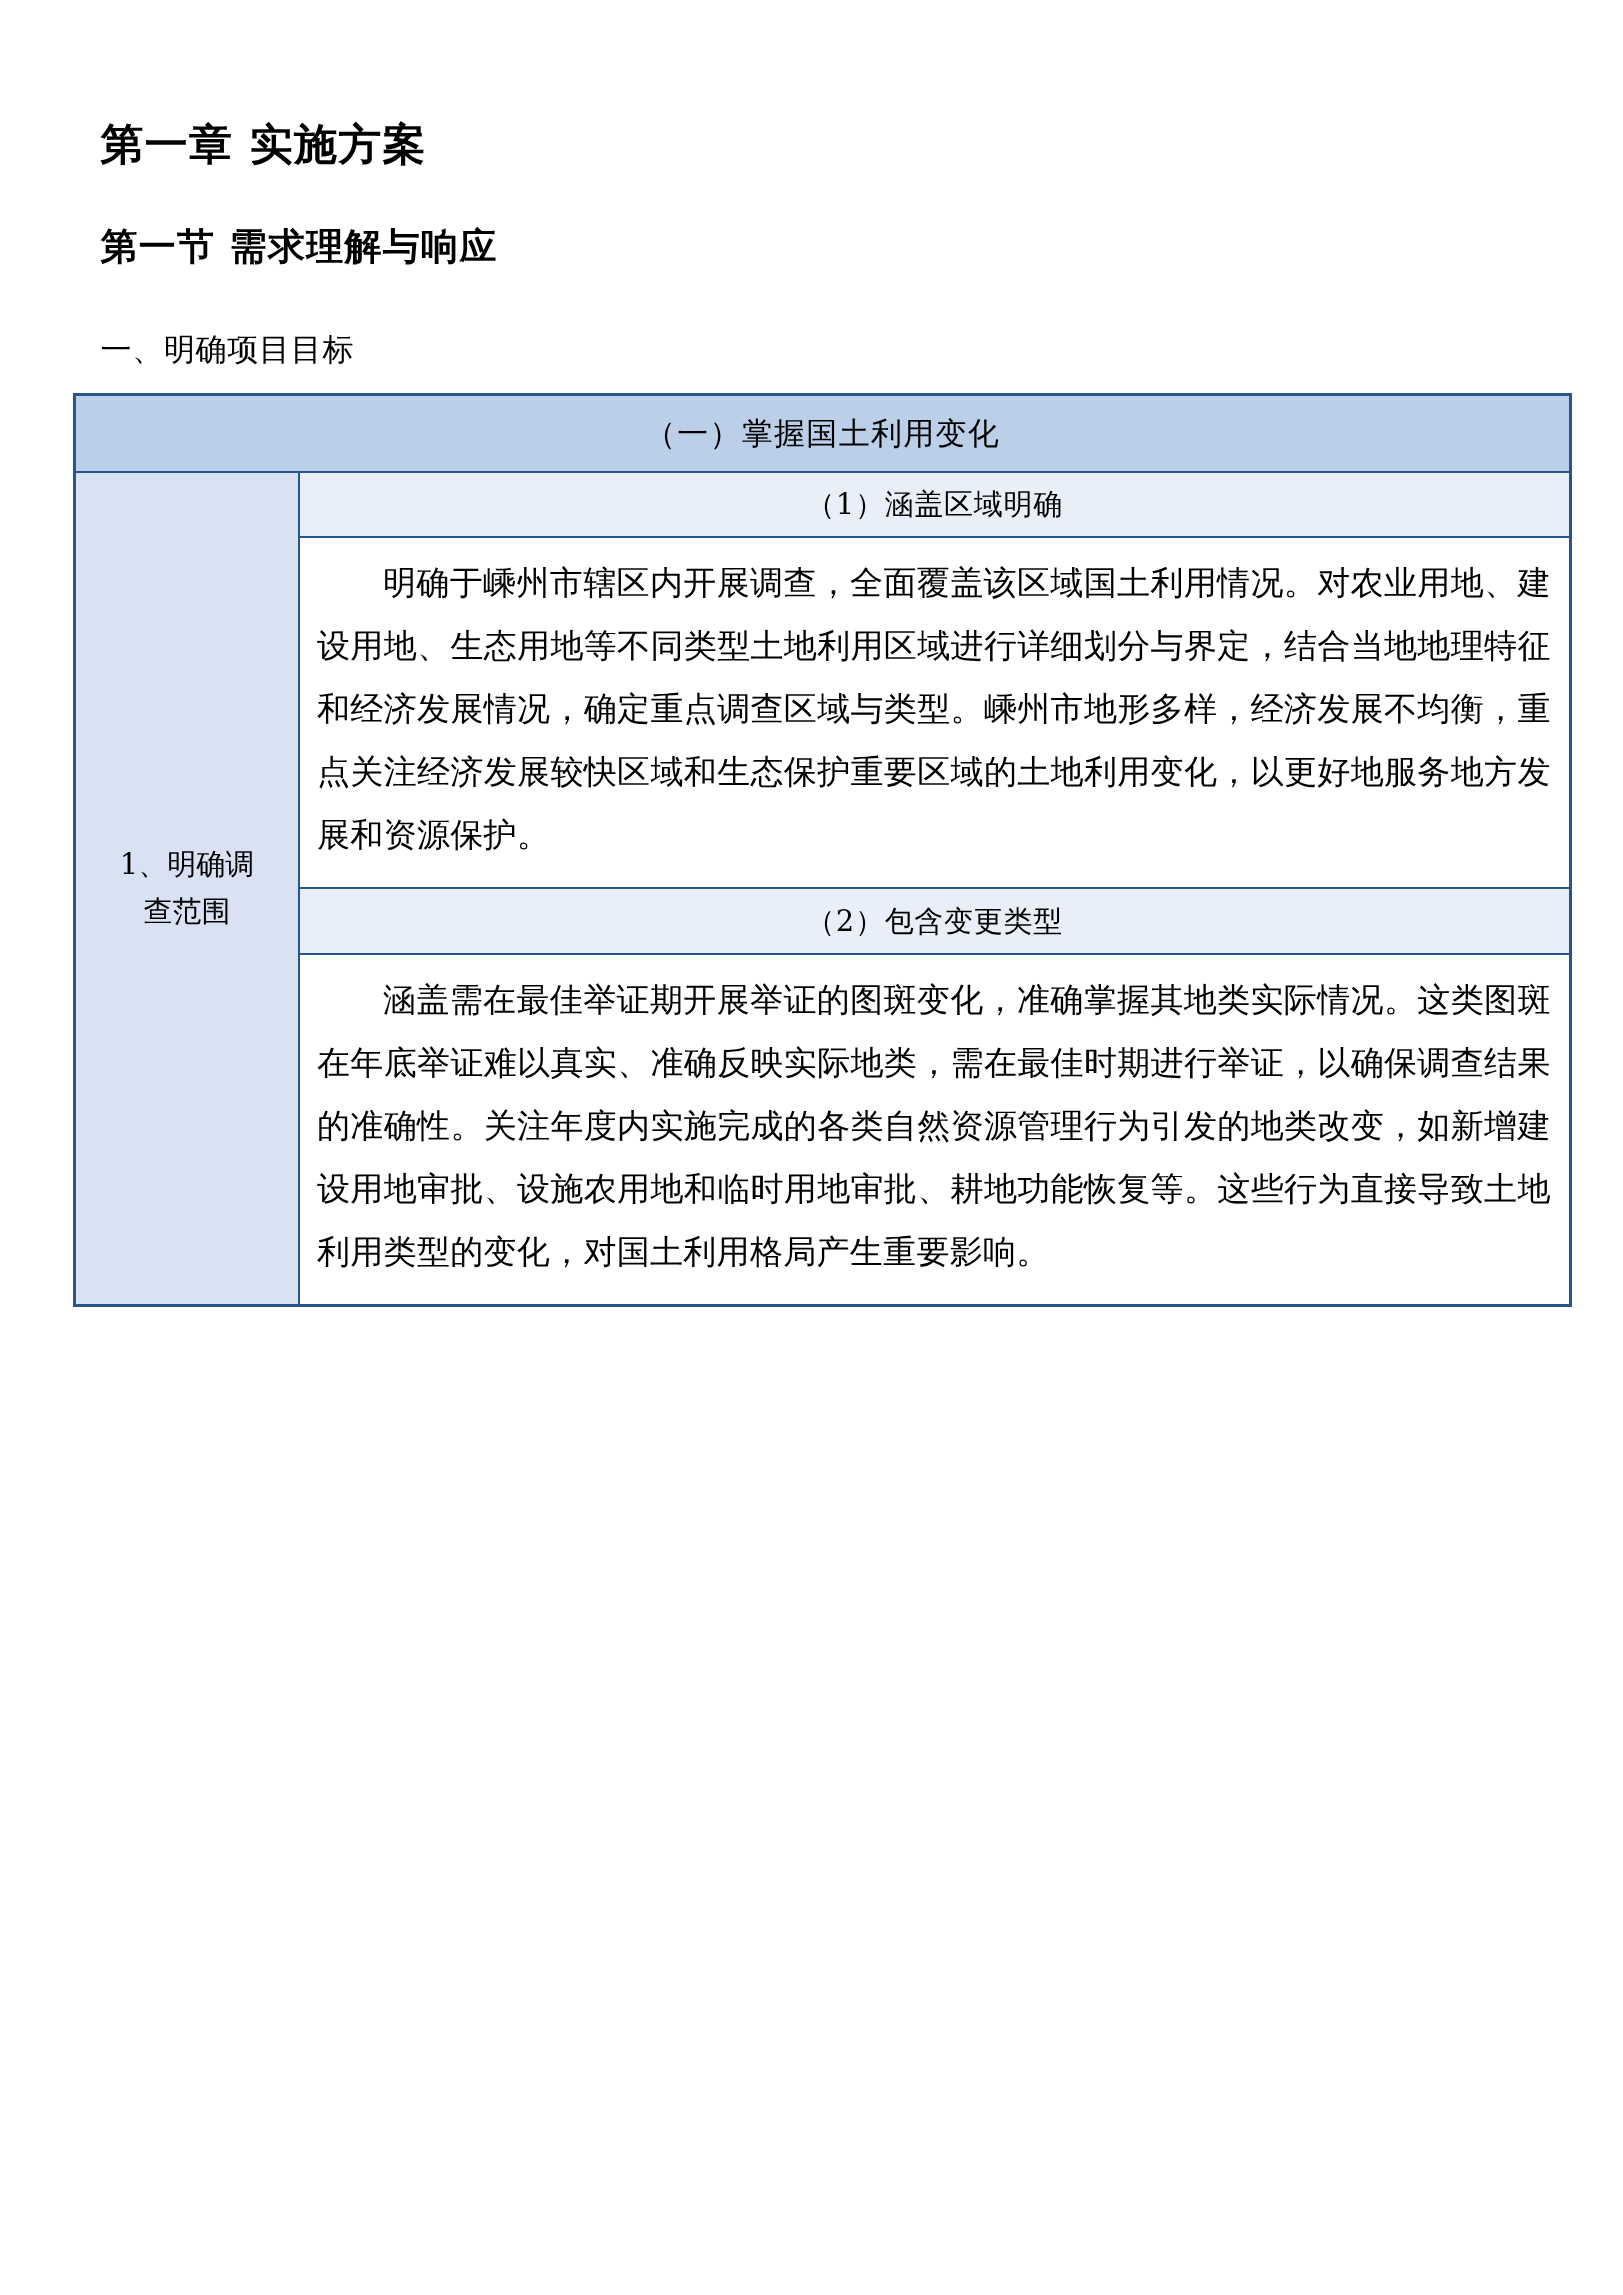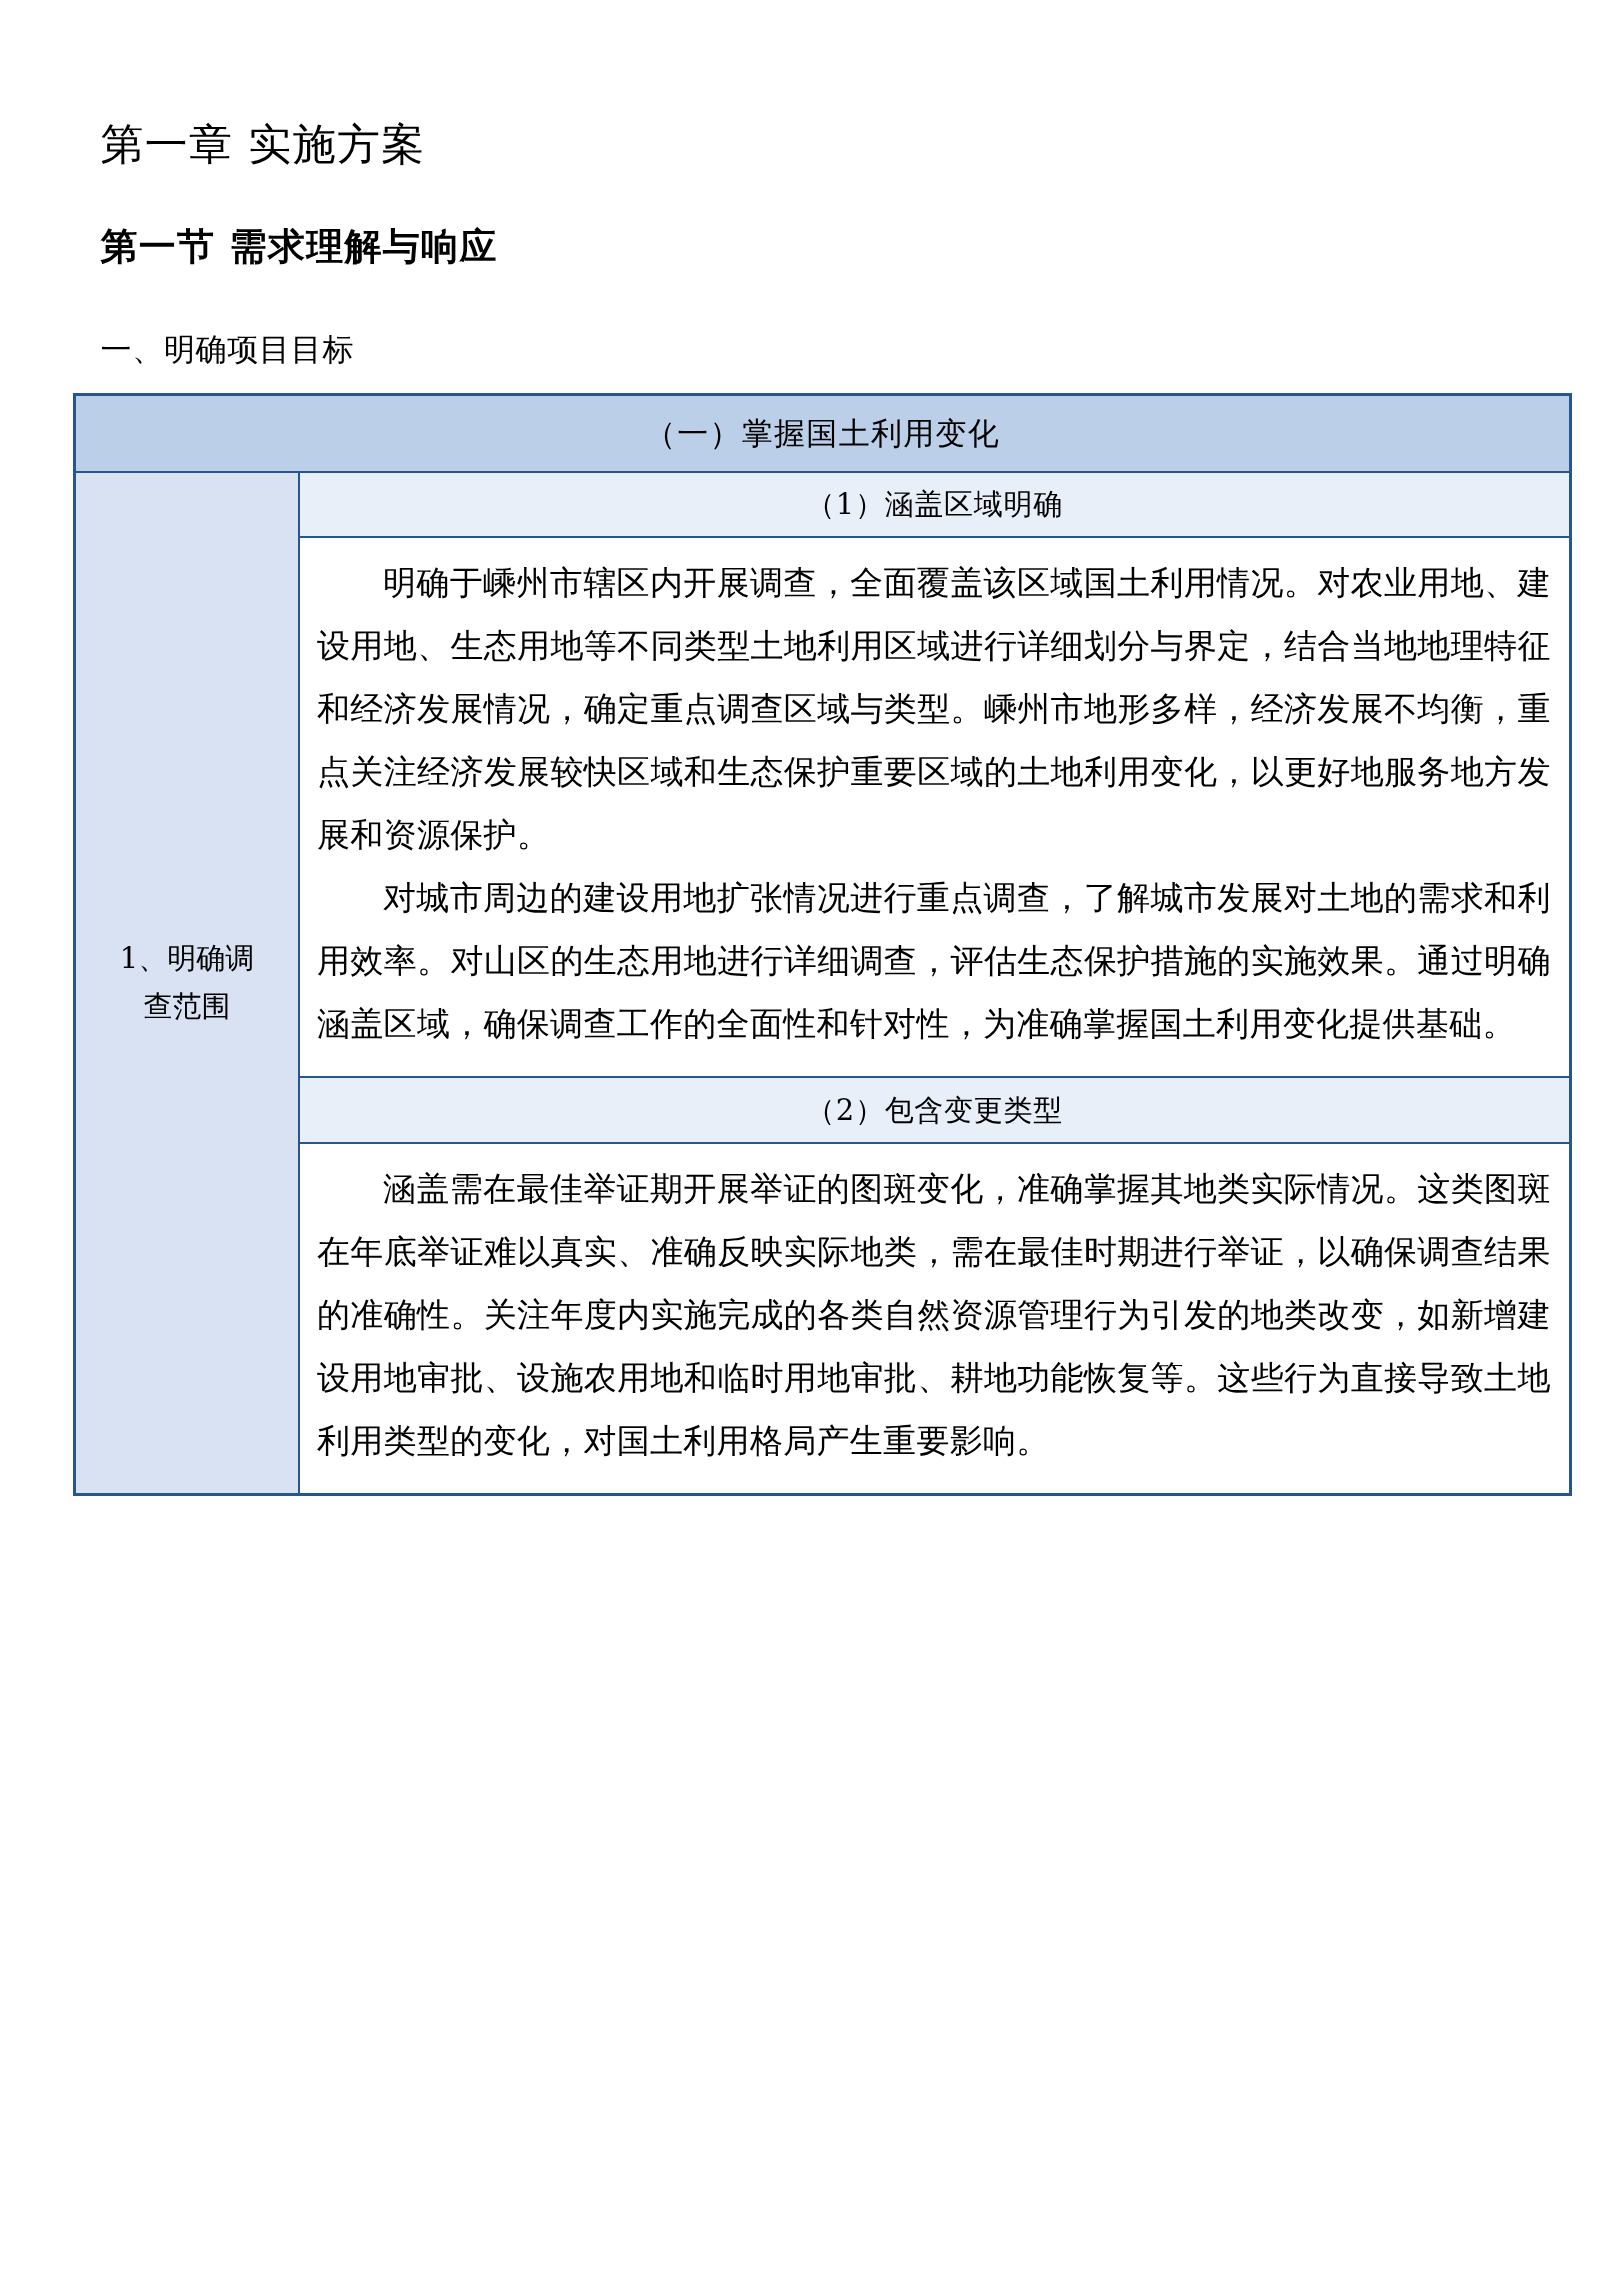--- a/index.html
+++ b/index.html
@@ -11,21 +11,21 @@
     color:#000000;
     overflow:hidden;
   }
   .page {
     width:100%;
     height:100%;
     padding:98px 51px 0 73px;
   }
   .h1 {
     font-size:43px;
-    font-weight:normal;
+    font-weight:bold;
     line-height:1.25;
     margin:19.6px 0 0 27.5px;
     letter-spacing:1.3px;
   }
   .h2 {
     font-size:37px;
     font-weight:bold;
     line-height:1.25;
     margin:52px 0 0 27.5px;
     letter-spacing:1.3px;
@@ -115,21 +115,20 @@
       <div class="label-cell">
         <span>1、明确调查范围</span>
       </div>
 
       <div class="content-col">
 
         <div class="sub-header">（1）涵盖区域明确</div>
 
         <div class="para-block">
           <p>明确于嵊州市辖区内开展调查，全面覆盖该区域国土利用情况。对农业用地、建设用地、生态用地等不同类型土地利用区域进行详细划分与界定，结合当地地理特征和经济发展情况，确定重点调查区域与类型。嵊州市地形多样，经济发展不均衡，重点关注经济发展较快区域和生态保护重要区域的土地利用变化，以更好地服务地方发展和资源保护。</p>
-          <p>对城市周边的建设用地扩张情况进行重点调查，了解城市发展对土地的需求和利用效率。对山区的生态用地进行详细调查，评估生态保护措施的实施效果。通过明确涵盖区域，确保调查工作的全面性和针对性，为准确掌握国土利用变化提供基础。</p>
         </div>
 
         <div class="sub-header">（2）包含变更类型</div>
 
         <div class="para-block last">
           <p>涵盖需在最佳举证期开展举证的图斑变化，准确掌握其地类实际情况。这类图斑在年底举证难以真实、准确反映实际地类，需在最佳时期进行举证，以确保调查结果的准确性。关注年度内实施完成的各类自然资源管理行为引发的地类改变，如新增建设用地审批、设施农用地和临时用地审批、耕地功能恢复等。这些行为直接导致土地利用类型的变化，对国土利用格局产生重要影响。</p>
         </div>
 
       </div>
     </div>

